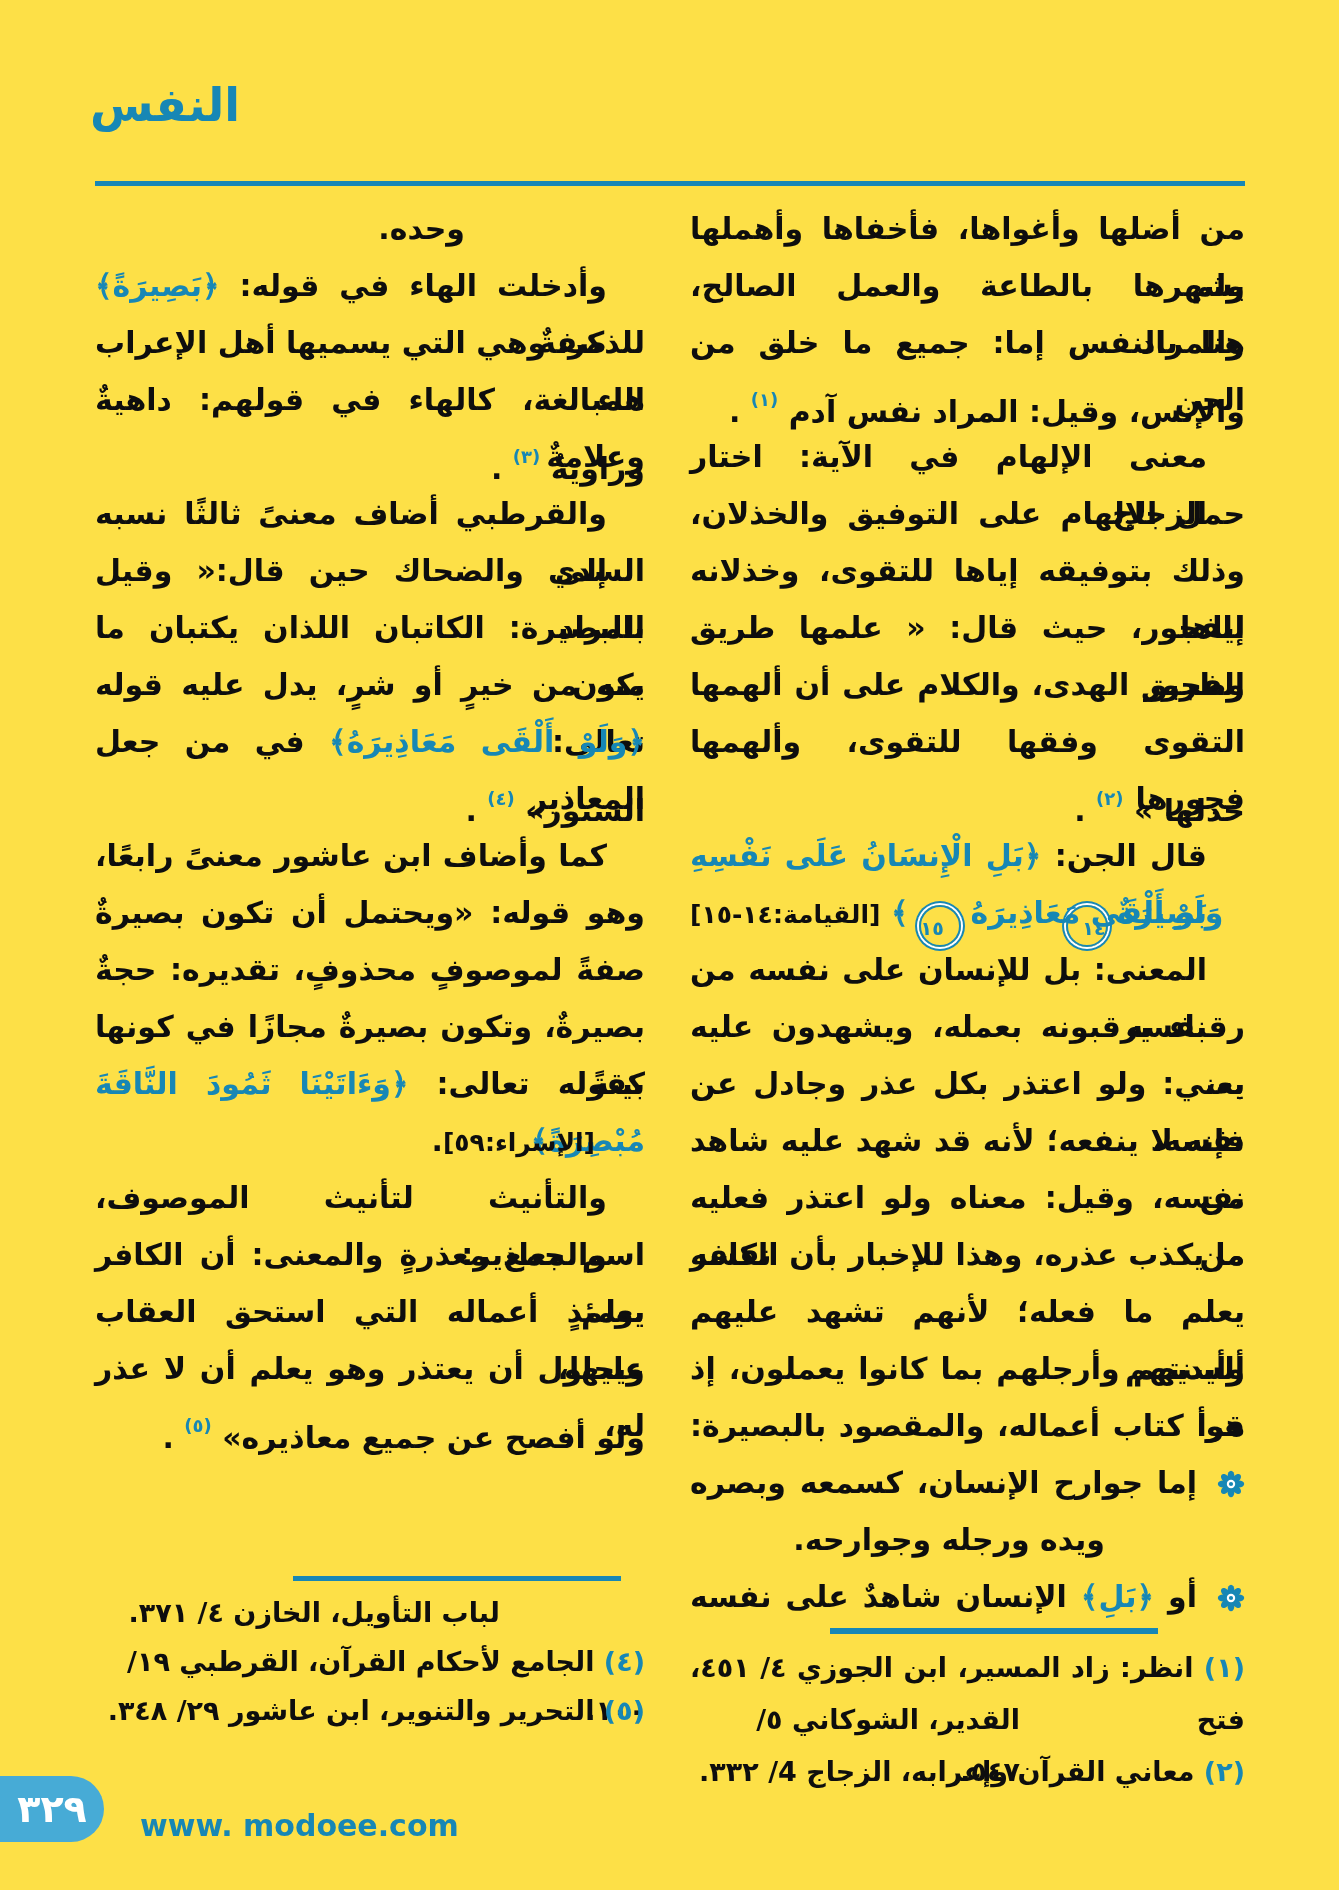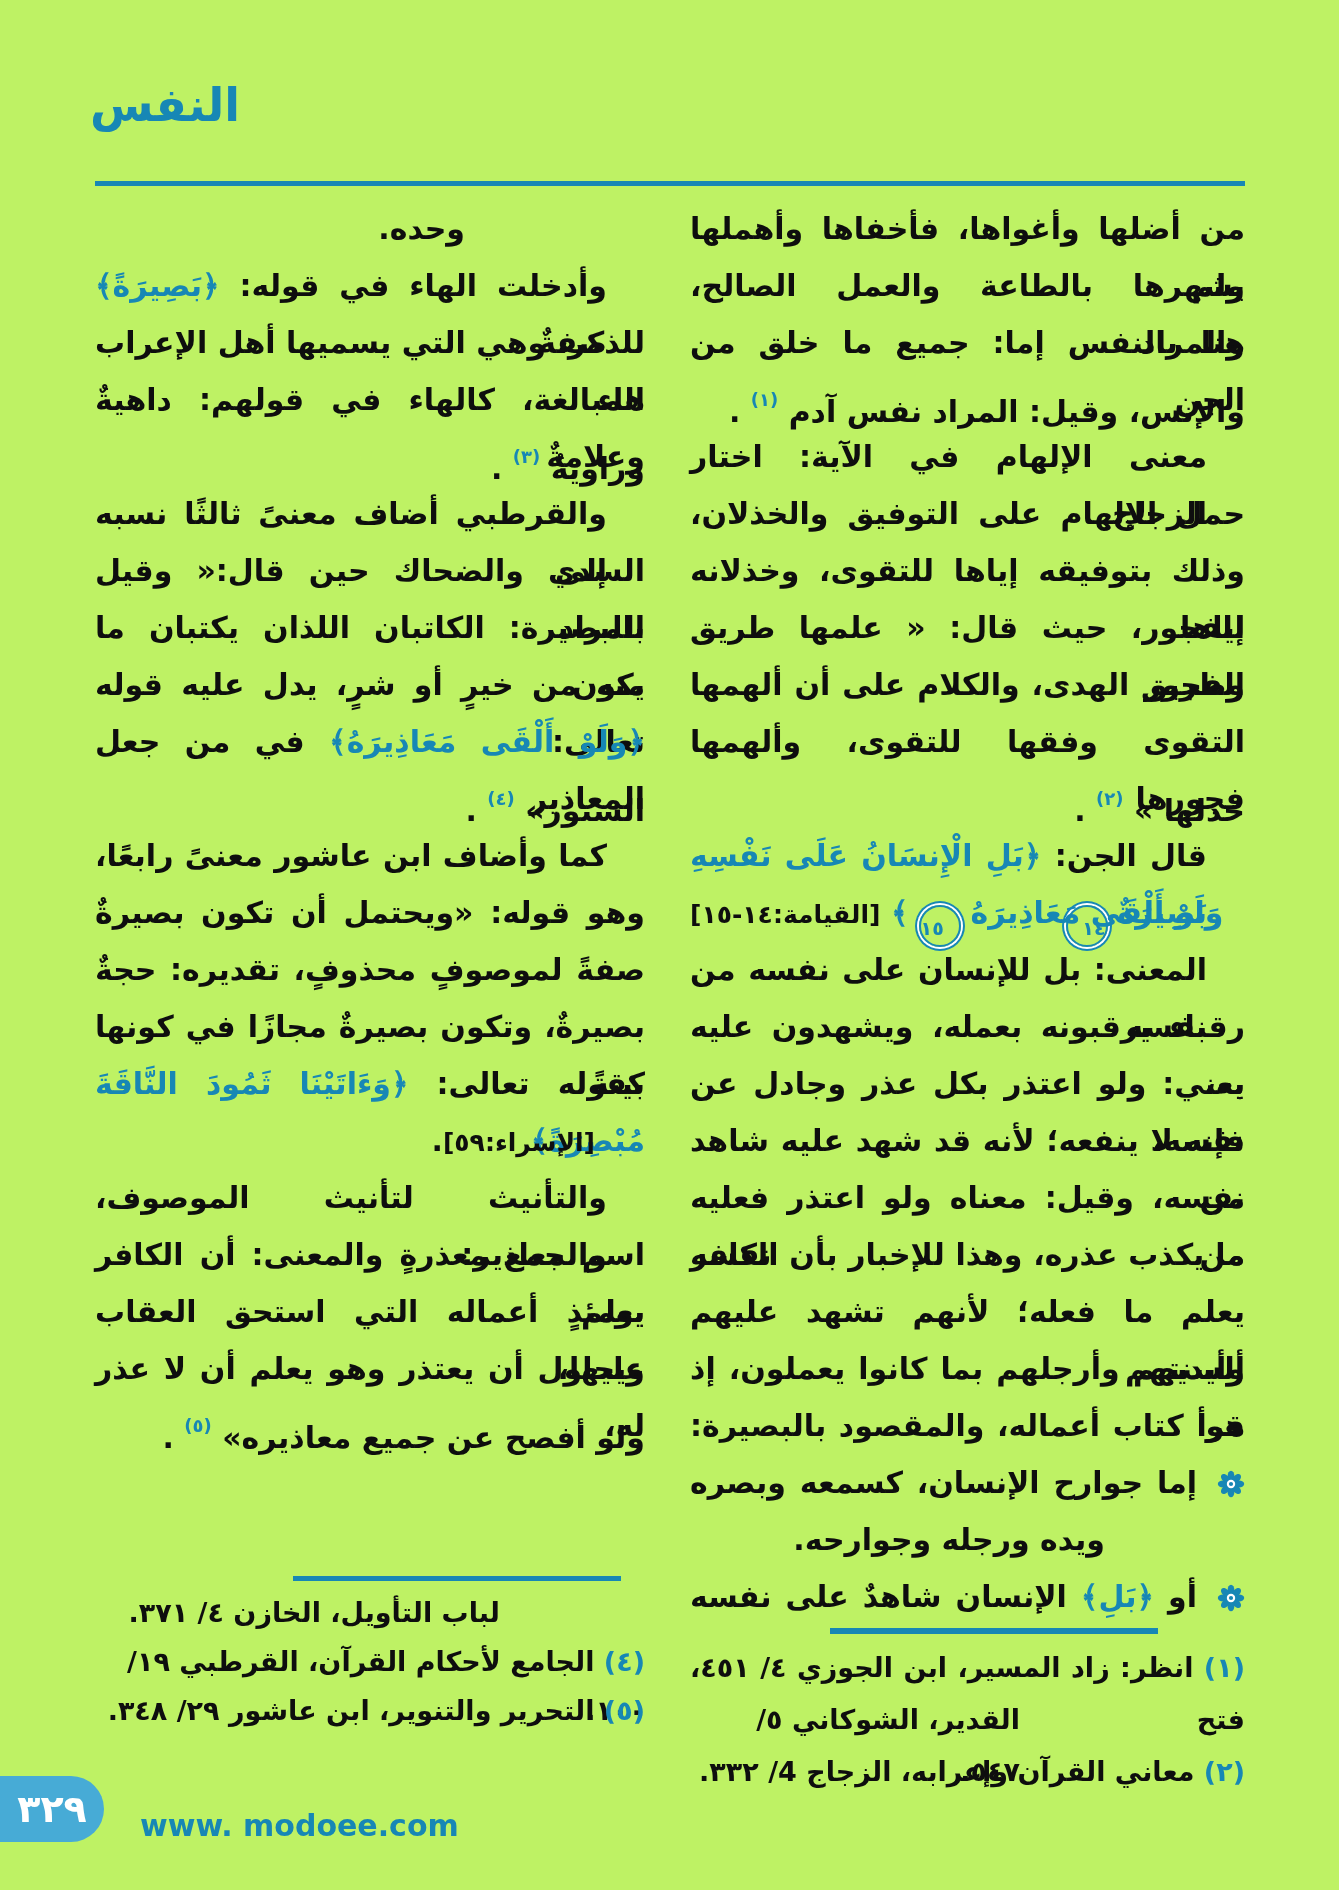--- a/index.html
+++ b/index.html
@@ -1,18 +1,18 @@
 <!DOCTYPE html>
 <html lang="ar" dir="rtl" style="--teal: #1787b5; --badge: #47abd6; --ink: #0e0e0e;"><head>
 <meta charset="utf-8">
 <style>
   :root{ --teal:#1787b5; --badge:#47abd6; --ink:#0e0e0e; }
   *{margin:0;padding:0;box-sizing:border-box;}
   body{background:#888;font-family:"DejaVu Sans",sans-serif;}
-  .page{position:relative;width:1339px;height:1890px;background:#bef264;margin:0 auto;
+  .page{position:relative;width:1339px;height:1890px;background:#fde047;margin:0 auto;
         direction:rtl;color:var(--ink);font-weight:bold;overflow:hidden;}
   .chapter-title{position:absolute;left:90px;top:78px;font-size:46px;color:var(--teal);}
   .header-rule{position:absolute;left:95px;top:181px;width:1150px;height:5px;background:var(--teal);}
   .col{position:absolute;top:200px;}
   .col-right{left:690px;width:555px;}
   .col-left{left:95px;width:550px;}
   .line{height:57px;line-height:57px;font-size:30px;white-space:normal;}
   .j{text-align:justify;text-align-last:justify;}
   .r{text-align:right;text-align-last:right;}
   .l{text-align:left;text-align-last:left;}

